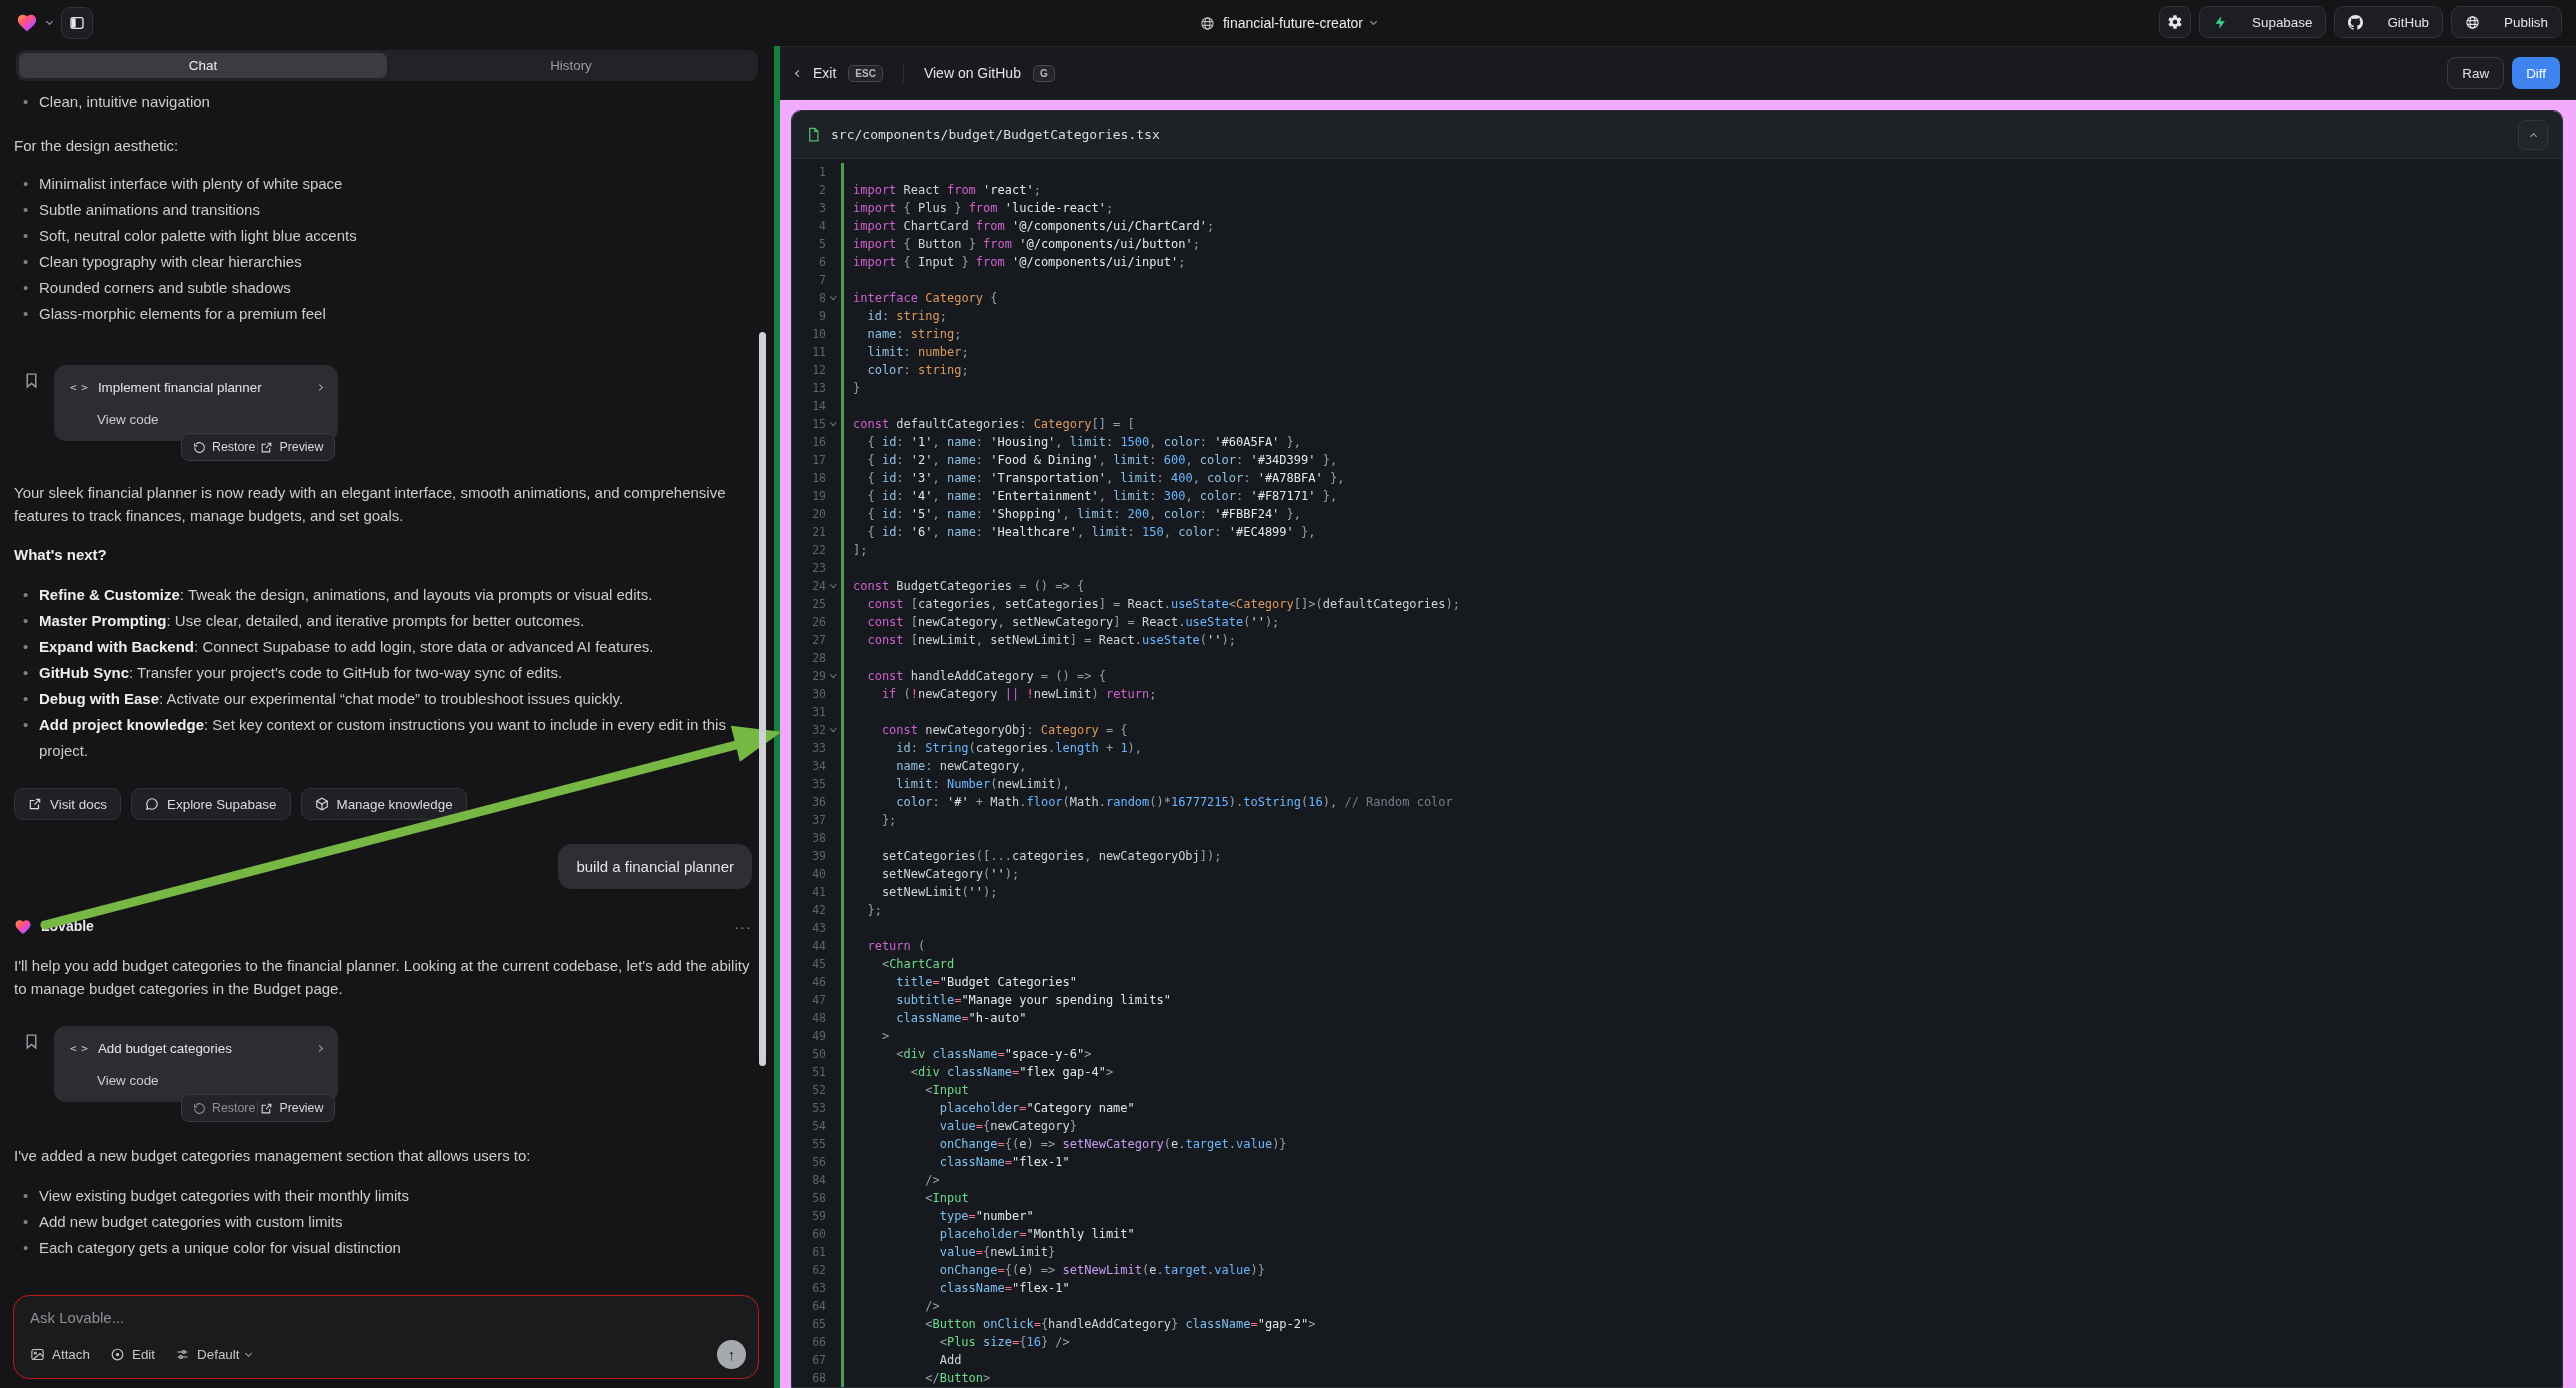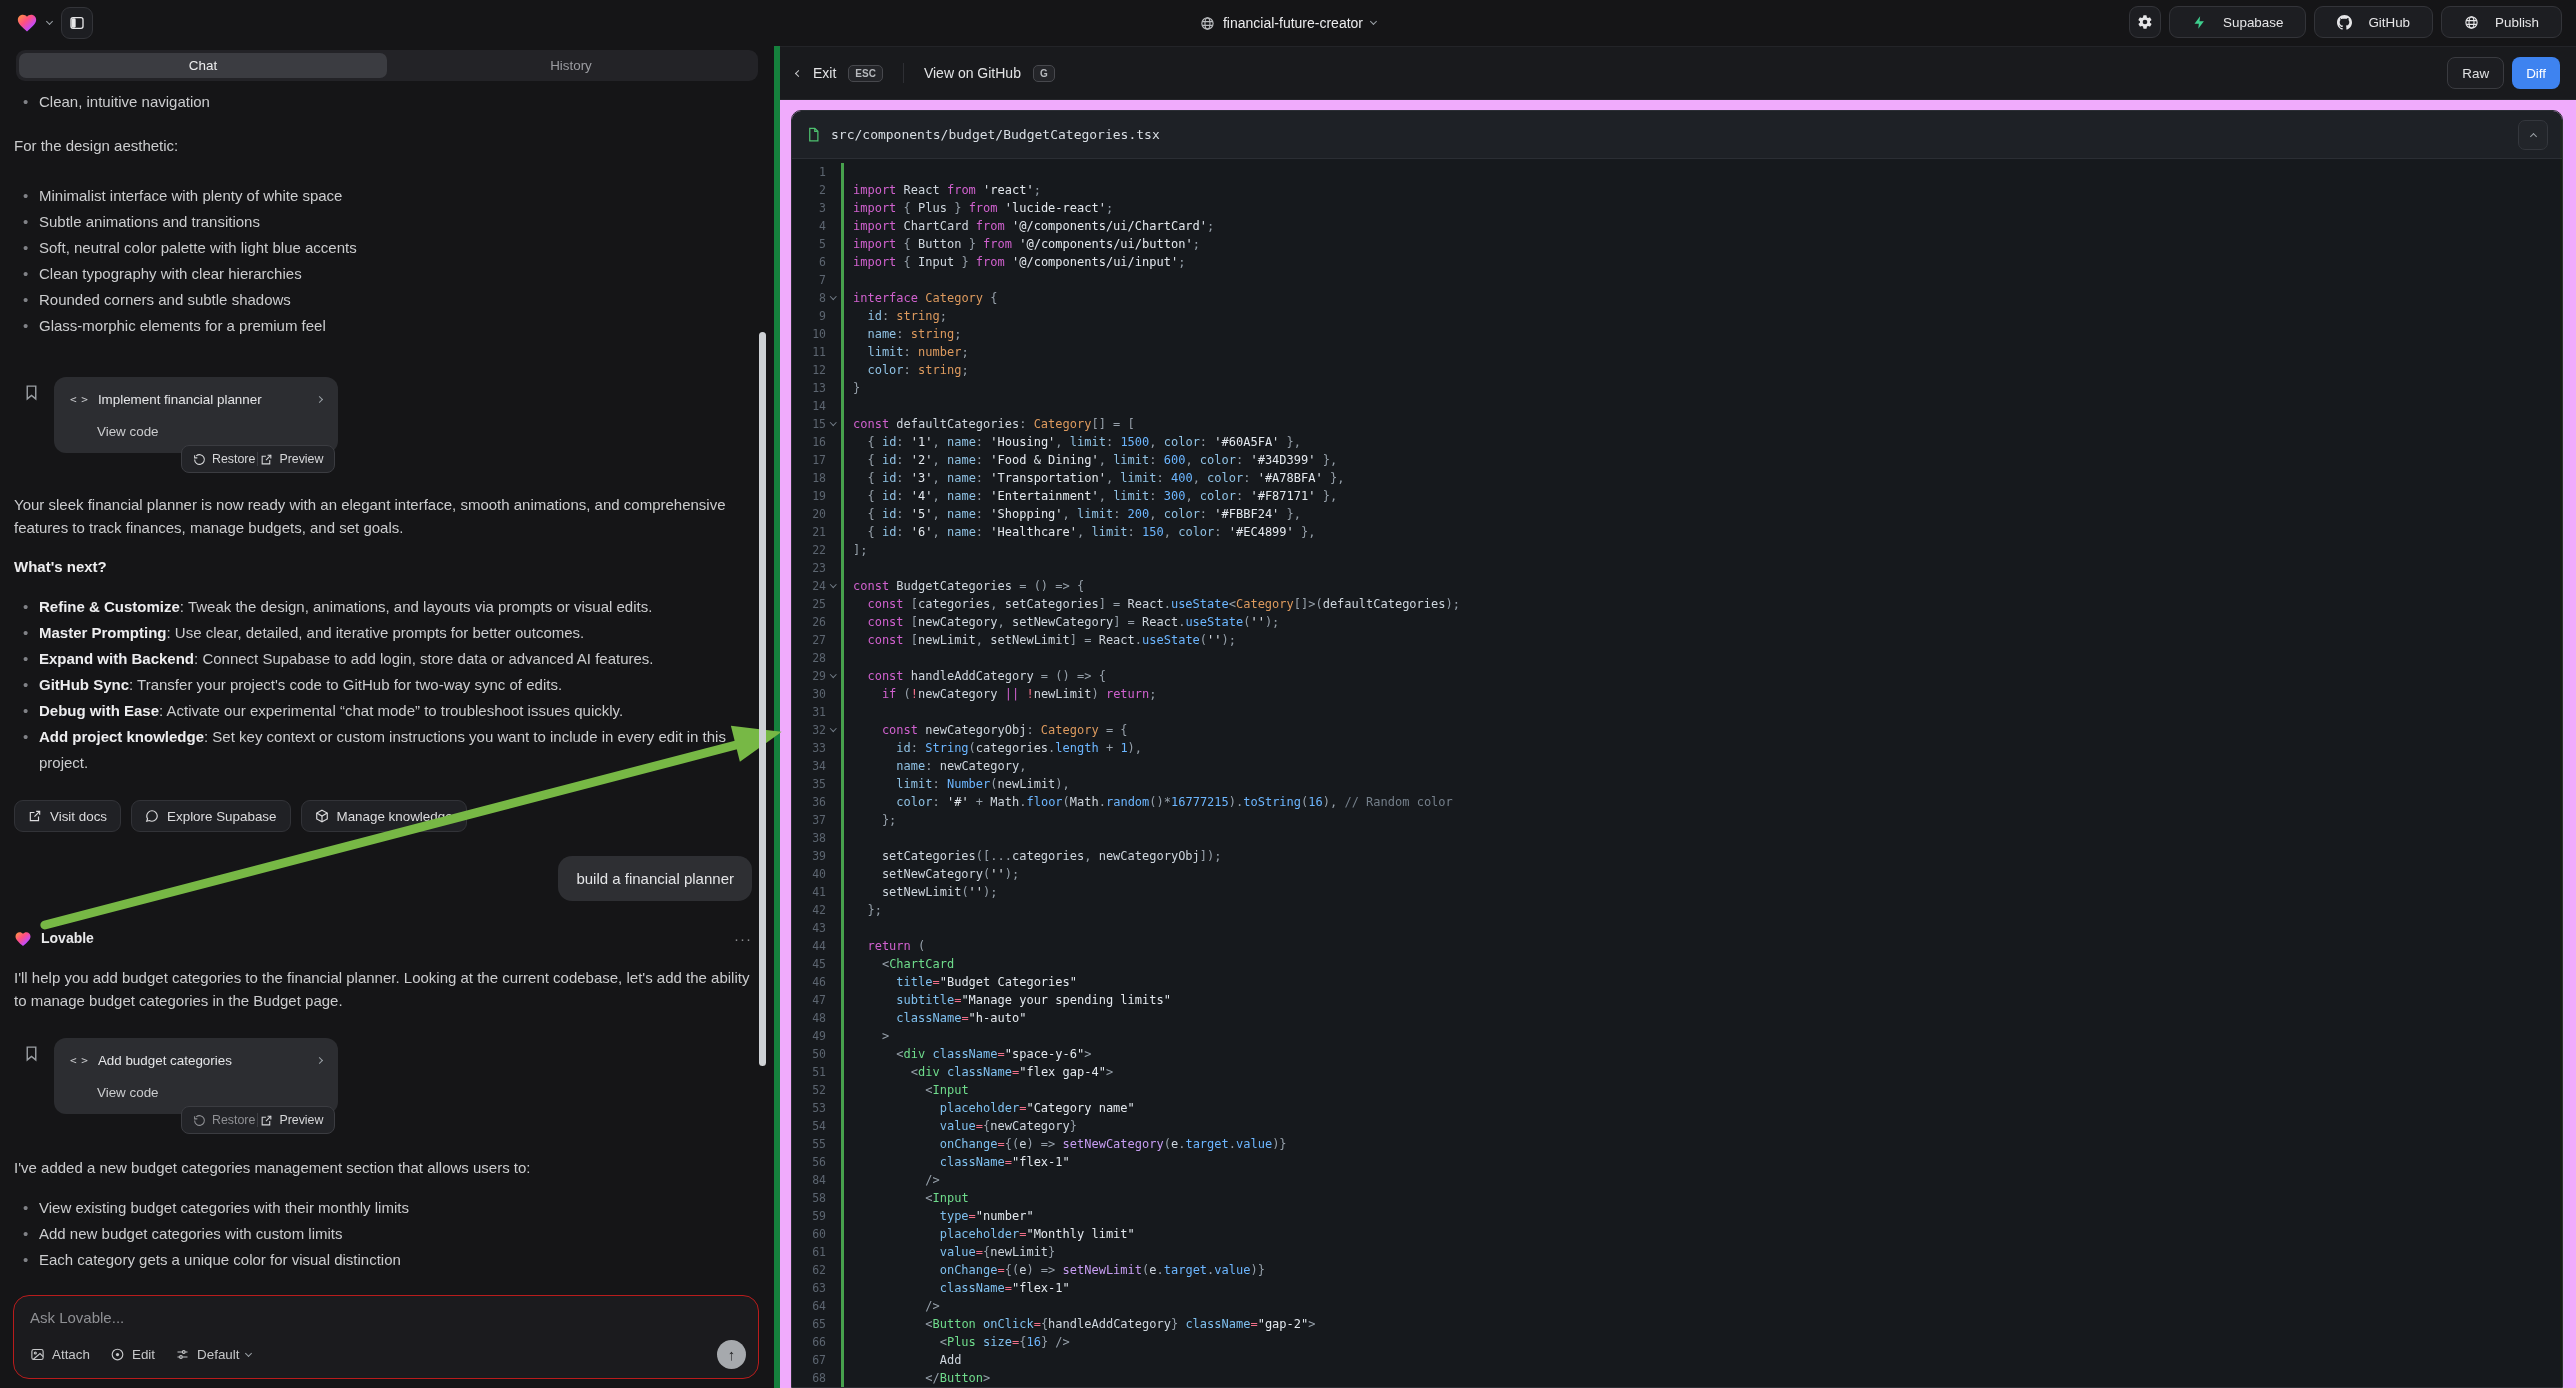--- a/index.html
+++ b/index.html
@@ -21,22 +21,22 @@
   .chv.sm { width:5px; height:5px; border-width:1.5px; }
 
   
   .topbar { position:absolute; left:0; top:0; right:0; height:46px; background:#151517; z-index:10; }
   .tb-left { position:absolute; left:16px; top:0; height:46px; display:flex; align-items:center; gap:9px; }
   .tb-center { position:absolute; left:50%; top:0; transform:translateX(-50%); height:46px; display:flex; align-items:center; gap:8px; }
   .tb-right { position:absolute; right:14px; top:6px; display:flex; align-items:center; gap:8px; }
   .tb-title { font-size:14px; color:#ececee; }
   .icon-btn { width:32px; height:32px; border:1px solid #333439; background:#1d1e22; border-radius:9px;
               display:flex; align-items:center; justify-content:center; color:#e6e6e8; }
-  .pill-btn { height:32px; border:1px solid #333439; background:#1d1e22; border-radius:9px; padding:0 22px;
-              display:flex; align-items:center; gap:16px; font-size:13.4px; color:#e6e6e8; }
+  .pill-btn { height:32px; border:1px solid #333439; background:#1d1e22; border-radius:9px; padding:0 13px;
+              display:flex; align-items:center; gap:24px; font-size:13.4px; color:#e6e6e8; }
 
   
   .chat-col { position:absolute; left:0; top:46px; width:774px; bottom:0; background:#151517; overflow:hidden; }
   .tabs { margin:4px 16px 0; background:#232327; border-radius:9px; padding:3px; display:flex; }
   .tab { flex:1; height:25px; display:flex; align-items:center; justify-content:center;
          font-size:13.4px; color:#9b9ca1; border-radius:7px; }
   .tab.active { background:#3b3c41; color:#ededee; }
   .msgs { padding:0 22px 0 14px; font-size:15px; line-height:23px; color:#cbccce; }
   .msgs p { margin-top:16px; }
   ul.blist { list-style:none; margin-top:14px; }
@@ -194,21 +194,21 @@
   <div class="tabs">
     <div class="tab active">Chat</div>
     <div class="tab">History</div>
   </div>
 
   <div class="msgs">
     <ul class="blist" style="margin-top:8px;">
       <li>Clean, intuitive navigation</li>
     </ul>
     <p style="margin-top:19px;">For the design aesthetic:</p>
-    <ul class="blist" style="margin-top:26px;">
+    <ul class="blist" style="margin-top:14px;">
       <li>Minimalist interface with plenty of white space</li>
       <li>Subtle animations and transitions</li>
       <li>Soft, neutral color palette with light blue accents</li>
       <li>Clean typography with clear hierarchies</li>
       <li>Rounded corners and subtle shadows</li>
       <li>Glass-morphic elements for a premium feel</li>
     </ul>
 
     <div class="action-wrap">
       <span class="bookmark">

